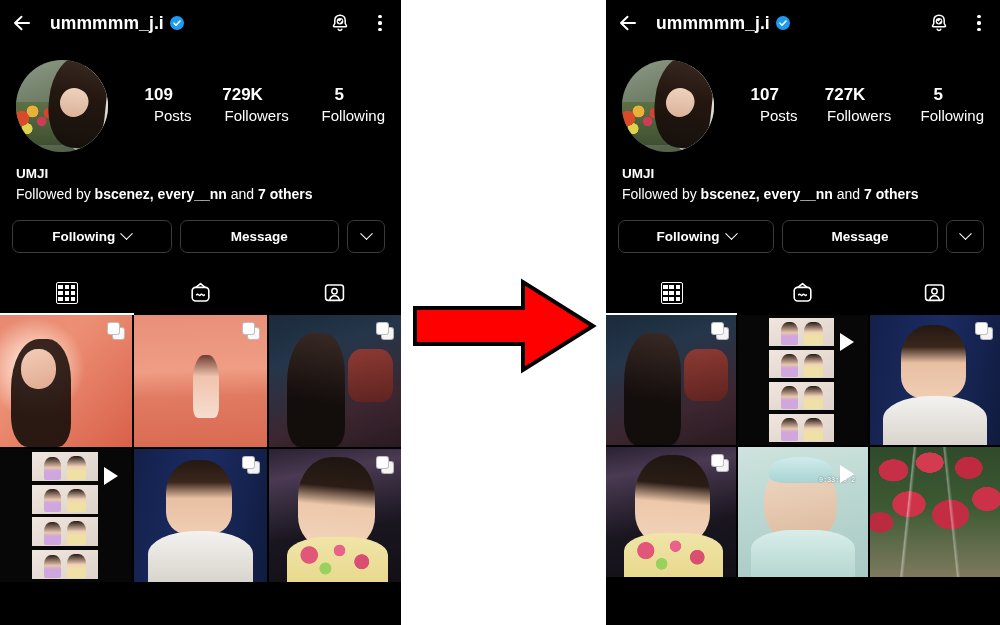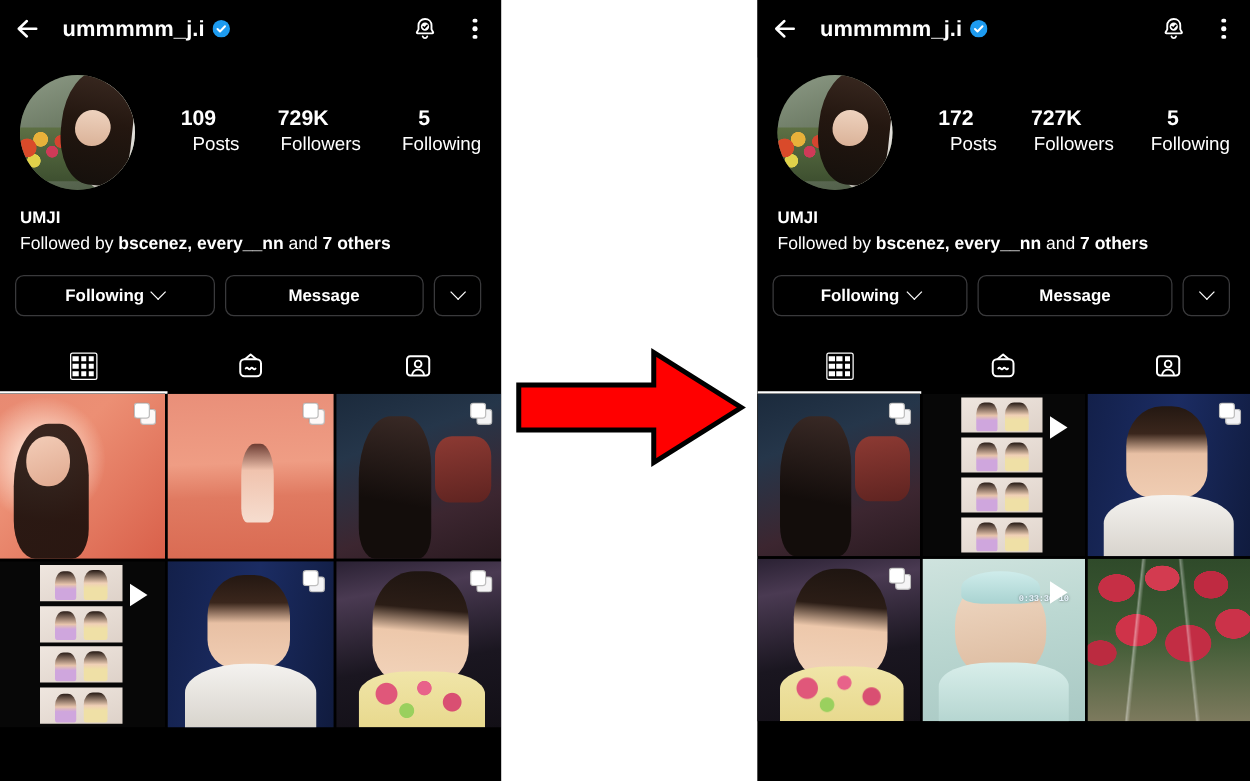--- a/index.html
+++ b/index.html
@@ -2,21 +2,21 @@
 <html><head>
 <meta charset="utf-8">
 <style>
   * { box-sizing: border-box; margin: 0; padding: 0; }
   html, body {
     width: 1000px; height: 625px;
     background: #ffffff;
     font-family: "Liberation Sans", sans-serif;
     overflow: hidden;
   }
-  .stage { position: relative; width: 1000px; height: 625px; background: #404040; }
+  .stage { position: relative; width: 1000px; height: 625px; background: #ef4444; }
 
   
   .panel {
     position: absolute; top: 0; height: 625px;
     background: #000000; overflow: hidden;
   }
   .panel-left  { left: 0px;   width: 401px; }
   .panel-right { left: 606px; width: 394px; }
 
   
@@ -428,21 +428,21 @@
     <div class="profile-row">
       <div class="avatar">
         <span class="av-sky"></span>
           <span class="av-flowers"></span>
         <span class="av-shirt"></span>
           <span class="av-hair"></span>
           <span class="av-face"></span>
       </div>
       <div class="stats">
         <div class="stat">
-          <div class="stat-num">172</div>
+          <div class="stat-num">107</div>
           <div class="stat-label">Posts</div>
         </div>
         <div class="stat">
           <div class="stat-num">727K</div>
           <div class="stat-label">Followers</div>
         </div>
         <div class="stat">
           <div class="stat-num">5</div>
           <div class="stat-label">Following</div>
         </div>
@@ -530,21 +530,21 @@
       <div class="cell">
         <span class="art art-floral"></span>
         <span class="carousel-badge">
             <i class="sq back"></i>
             <i class="sq front"></i>
           </span>
       </div>
       <div class="cell">
         <span class="art art-kid-video">
           <span class="kid-cap"></span>
-          <span class="kid-ts">0:33:30 10</span>
+          <span class="kid-ts">0:33:30 2</span>
         </span>
         <span class="play-badge tr"></span>
       </div>
       <div class="cell">
         <span class="art art-tulips"></span>
       </div>
     </div>
   </div>
 
 </div>

